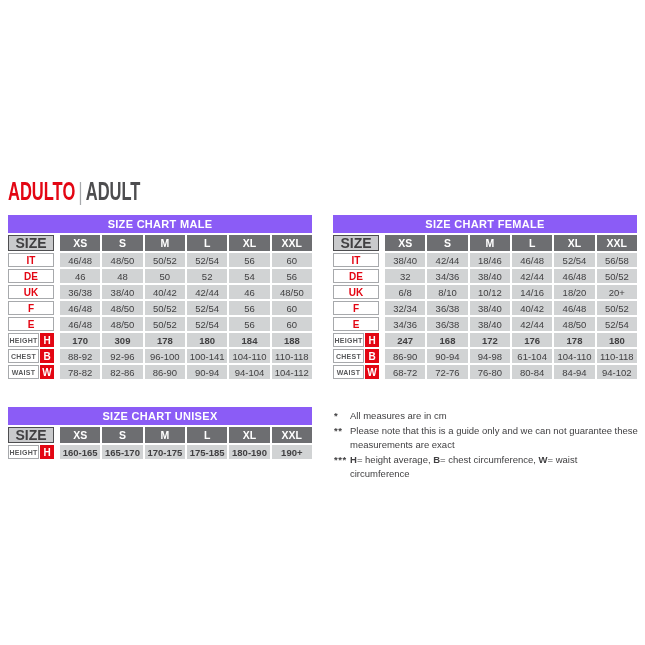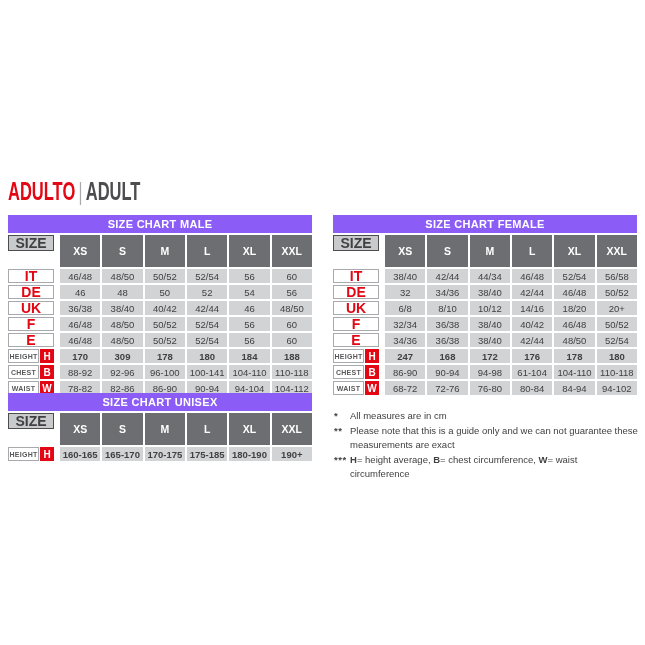--- a/index.html
+++ b/index.html
@@ -18,41 +18,41 @@
 
   
   .sizetable{
     position:absolute;width:304px;
     display:grid;grid-template-columns:50px repeat(6,1fr);
     gap:2px;box-sizing:border-box;
   }
   .sizetable *{box-sizing:border-box;}
   .tbl-male{left:8px;top:215px;}
   .tbl-female{left:333px;top:215px;}
-  .tbl-unisex{left:8px;top:393px;}
+  .tbl-unisex{left:8px;top:407px;}
 
   .tbl-title{
     grid-column:1/-1;height:18px;background:#8b5cf6;color:#ffffff;
     font-size:11px;font-weight:bold;letter-spacing:.3px;
     display:flex;align-items:center;justify-content:center;
   }
   .first{margin-right:4px;}
   .th-size{
     height:16px;background:#c9cacc;border:1px solid #4d4d4f;color:#414042;
     font-size:14px;font-weight:bold;
     display:flex;align-items:center;justify-content:center;
   }
   .th-col{
-    height:32px;background:#6d6e71;color:#ffffff;
+    height:16px;background:#6d6e71;color:#ffffff;
     font-size:10.5px;font-weight:bold;
     display:flex;align-items:center;justify-content:center;
   }
   .row-label{
     height:14px;background:#ffffff;border:1px solid #a7a9ac;color:#e30613;
-    font-size:14px;font-weight:bold;
+    font-size:10px;font-weight:bold;
     display:flex;align-items:center;justify-content:center;
   }
   .cell{
     height:14px;background:#d1d3d4;color:#414042;font-size:9.5px;
     display:flex;align-items:center;justify-content:center;
   }
   .cell.bold{font-weight:bold;}
   .m-wrap{height:14px;display:flex;gap:1px;}
   .m-label{
     flex:1;background:#ffffff;border:1px solid #a7a9ac;color:#58595b;
@@ -161,21 +161,21 @@
       <div class="th-size first">SIZE</div>
       <div class="th-col">XS</div>
       <div class="th-col">S</div>
       <div class="th-col">M</div>
       <div class="th-col">L</div>
       <div class="th-col">XL</div>
       <div class="th-col">XXL</div>
       <div class="row-label first">IT</div>
       <div class="cell">38/40</div>
       <div class="cell">42/44</div>
-      <div class="cell">44/34</div>
+      <div class="cell">18/46</div>
       <div class="cell">46/48</div>
       <div class="cell">52/54</div>
       <div class="cell">56/58</div>
       <div class="row-label first">DE</div>
       <div class="cell">32</div>
       <div class="cell">34/36</div>
       <div class="cell">38/40</div>
       <div class="cell">42/44</div>
       <div class="cell">46/48</div>
       <div class="cell">50/52</div>

